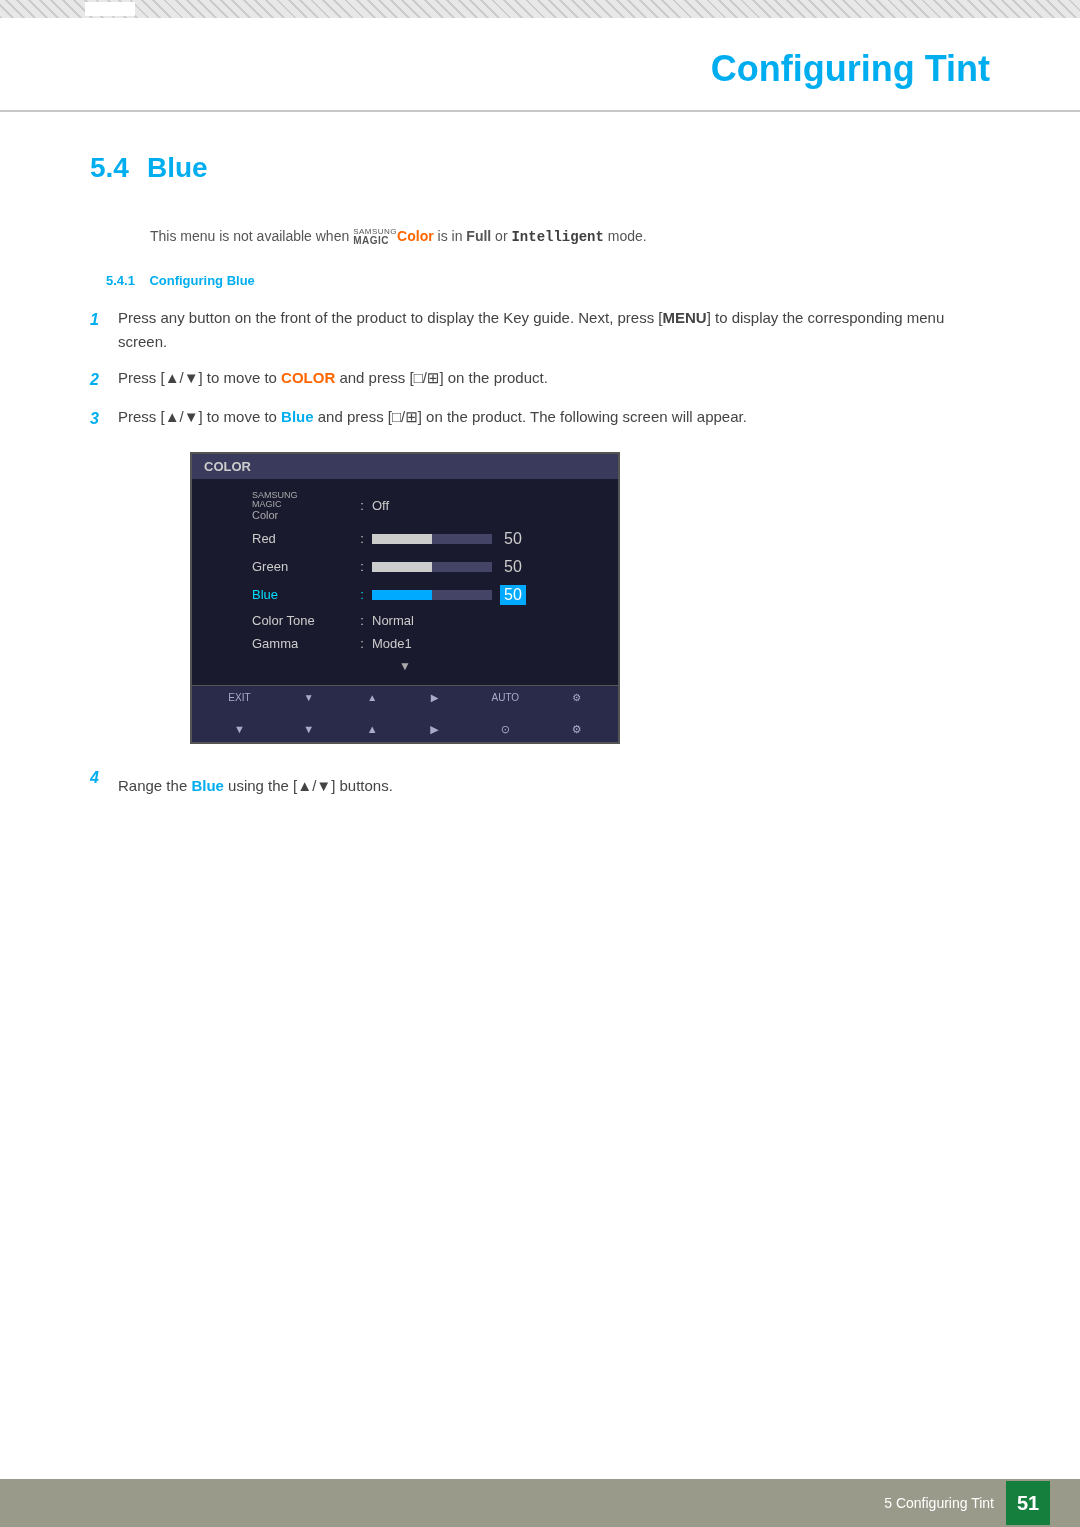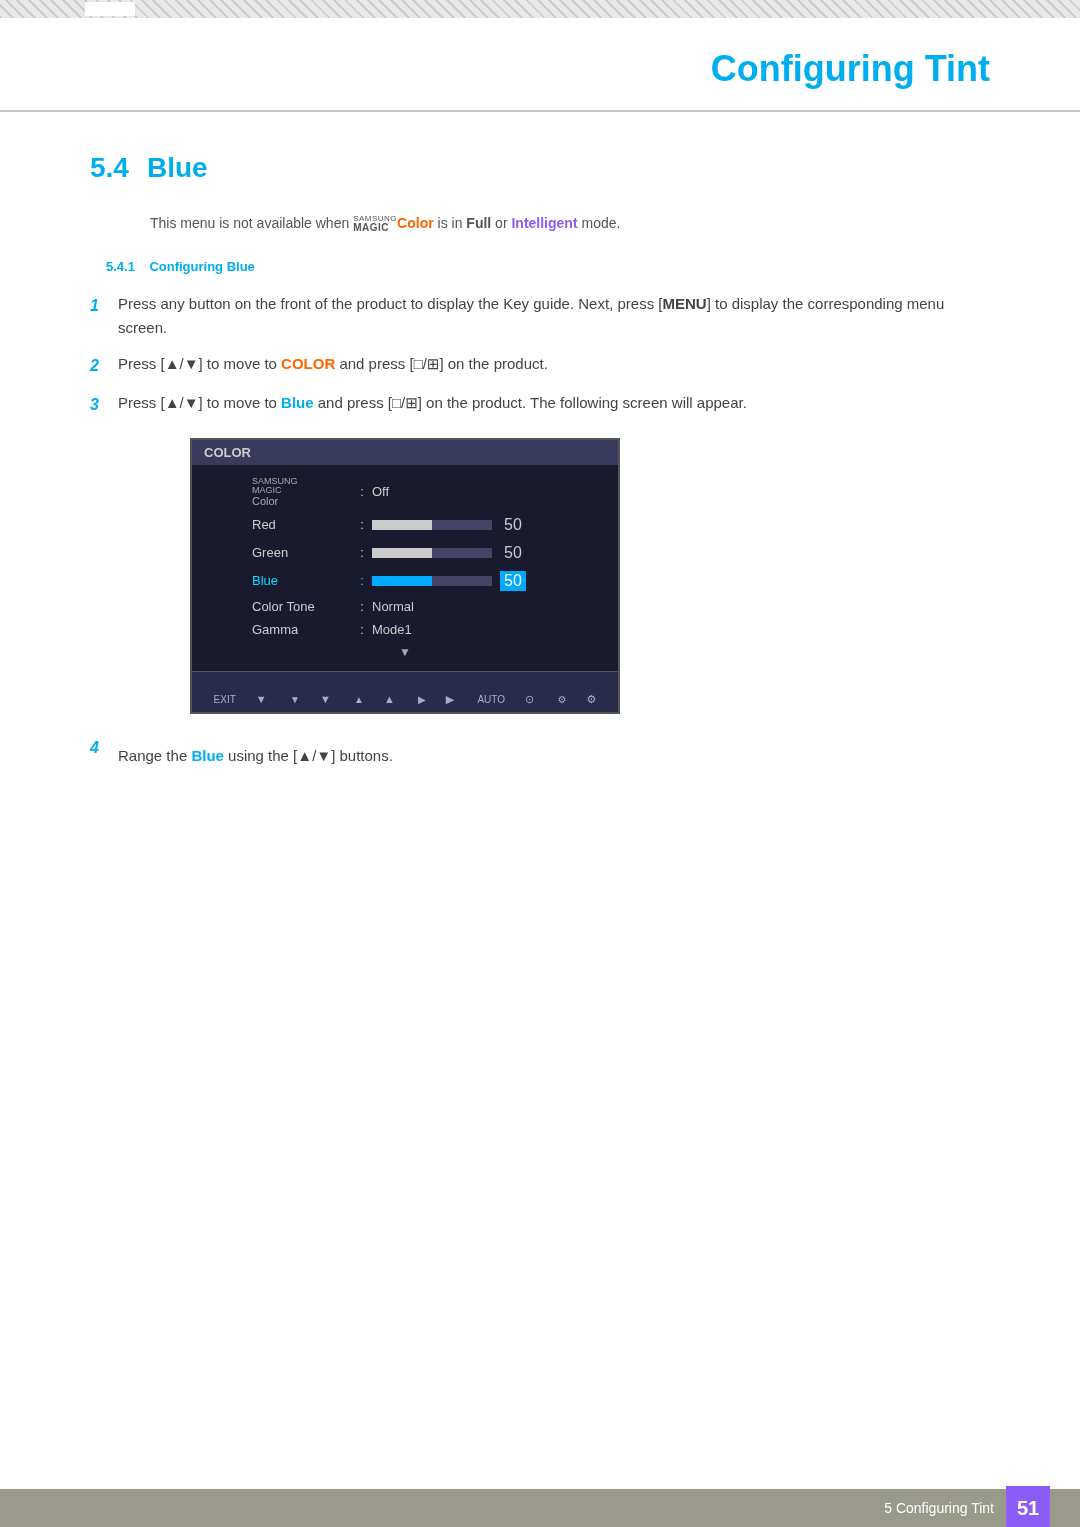--- a/index.html
+++ b/index.html
@@ -50,21 +50,21 @@
 
     
     .main-content {
       padding: 0 90px;
     }
 
     
     .section-heading {
       display: flex;
       align-items: baseline;
-      margin-bottom: 28px;
+      margin-bottom: 41px;
     }
     .section-number {
       font-size: 28px;
       font-weight: bold;
       color: #00aeef;
       margin-right: 18px;
     }
     .section-title {
       font-size: 28px;
       font-weight: bold;
@@ -126,21 +126,22 @@
     .colored-bold {
       font-weight: bold;
       color: #ff6600;
     }
     .blue-bold {
       font-weight: bold;
       color: #00aeef;
     }
     .green-bold {
       font-weight: bold;
-      color: #8b5cf6;
+      color: #404040;
+      font-family: Liberation Mono, monospace;
     }
 
     
     .samsung-magic {
       display: inline-flex;
       flex-direction: column;
       font-size: 10px;
       line-height: 1;
       margin-right: 0px;
       vertical-align: middle;
@@ -238,24 +239,23 @@
       border-top: 1px solid #555;
       display: flex;
       align-items: center;
       justify-content: space-around;
       padding: 6px 10px;
       font-size: 11px;
       color: #aaaacc;
     }
     .monitor-footer-item {
       display: flex;
-      flex-direction: row;
+      flex-direction: column;
       align-items: center;
       gap: 20px;
-      margin-top: 15px;
     }
     .footer-label {
       font-size: 10px;
     }
     .footer-icon {
       font-size: 11px;
     }
 
     
     .step4-text {
@@ -263,34 +263,34 @@
       font-size: 15px;
       color: #444;
     }
 
     
     .page-footer {
       position: absolute;
       bottom: 0;
       left: 0;
       right: 0;
-      height: 38px;
+      height: 48px;
       background: #9a9a8a;
       display: flex;
       align-items: center;
       justify-content: flex-end;
       padding: 0 30px;
     }
     .footer-text {
       color: #ffffff;
       font-size: 14px;
       margin-right: 12px;
     }
     .footer-page-number {
-      background: #8b5cf6;
+      background: #15803d;
       color: #ffffff;
       font-size: 20px;
       font-weight: bold;
       width: 44px;
       height: 44px;
       display: flex;
       align-items: center;
       justify-content: center;
     }
   </style>

